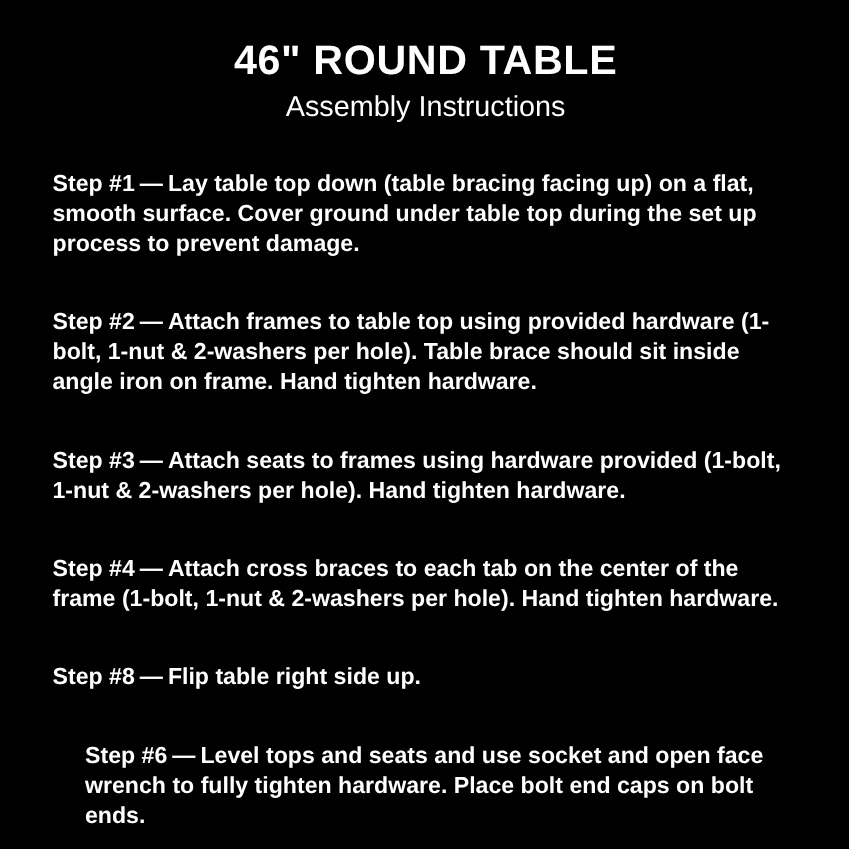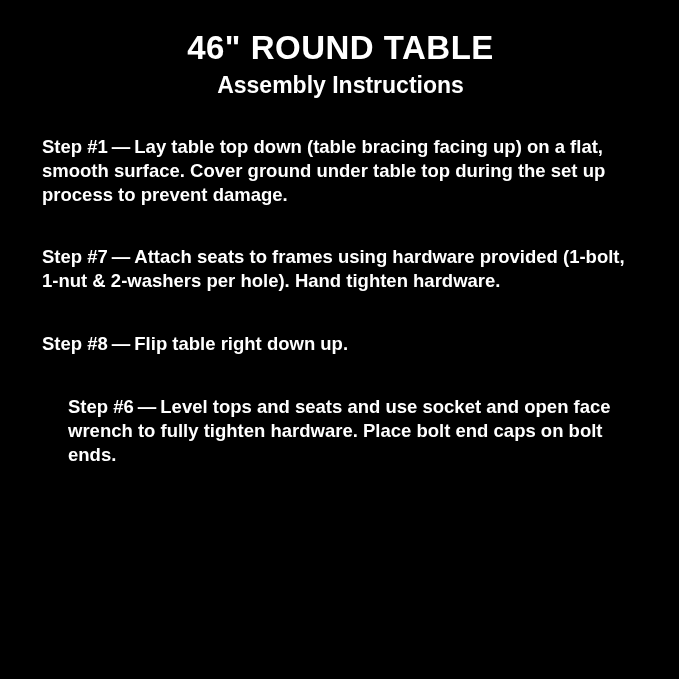--- a/index.html
+++ b/index.html
@@ -28,21 +28,21 @@
   }
   .title {
     font-size: 33px;
     font-weight: bold;
     letter-spacing: 0.5px;
     line-height: 1.12;
     margin: 0 0 6px 0;
   }
   .subtitle {
     font-size: 23px;
-    font-weight: bold;
+    font-weight: normal;
     line-height: 1.1;
     margin: 0;
   }
   .steps {
     display: flex;
     flex-direction: column;
   }
   .step {
     font-size: 18.5px;
     font-weight: bold;
@@ -72,28 +72,34 @@
     <h1 class="title">46" ROUND TABLE</h1>
     <h2 class="subtitle">Assembly Instructions</h2>
   </div>
 
   <div class="steps">
 
     <p class="step">
       <span class="step-label">Step #1</span><span class="step-dash">—</span><span class="step-text">Lay table top down (table bracing facing up) on a flat, smooth surface. Cover ground under table top during the set up process to prevent damage.</span>
     </p>
 
+    <p class="step">
+      <span class="step-label">Step #2</span><span class="step-dash">—</span><span class="step-text">Attach frames to table top using provided hardware (1-bolt, 1-nut &amp; 2-washers per hole). Table brace should sit inside angle iron on frame. Hand tighten hardware.</span>
+    </p>
 
     <p class="step">
-      <span class="step-label">Step #7</span><span class="step-dash">—</span><span class="step-text">Attach seats to frames using hardware provided (1-bolt, 1-nut &amp; 2-washers per hole). Hand tighten hardware.</span>
+      <span class="step-label">Step #3</span><span class="step-dash">—</span><span class="step-text">Attach seats to frames using hardware provided (1-bolt, 1-nut &amp; 2-washers per hole). Hand tighten hardware.</span>
     </p>
 
+    <p class="step">
+      <span class="step-label">Step #4</span><span class="step-dash">—</span><span class="step-text">Attach cross braces to each tab on the center of the frame (1-bolt, 1-nut &amp; 2-washers per hole). Hand tighten hardware.</span>
+    </p>
 
     <p class="step">
-      <span class="step-label">Step #8</span><span class="step-dash">—</span><span class="step-text">Flip table right down up.</span>
+      <span class="step-label">Step #8</span><span class="step-dash">—</span><span class="step-text">Flip table right side up.</span>
     </p>
 
     <p class="step">
       <span class="step-label">Step #6</span><span class="step-dash">—</span><span class="step-text">Level tops and seats and use socket and open face wrench to fully tighten hardware. Place bolt end caps on bolt ends.</span>
     </p>
 
   </div>
 </div>
 
 </body></html>

